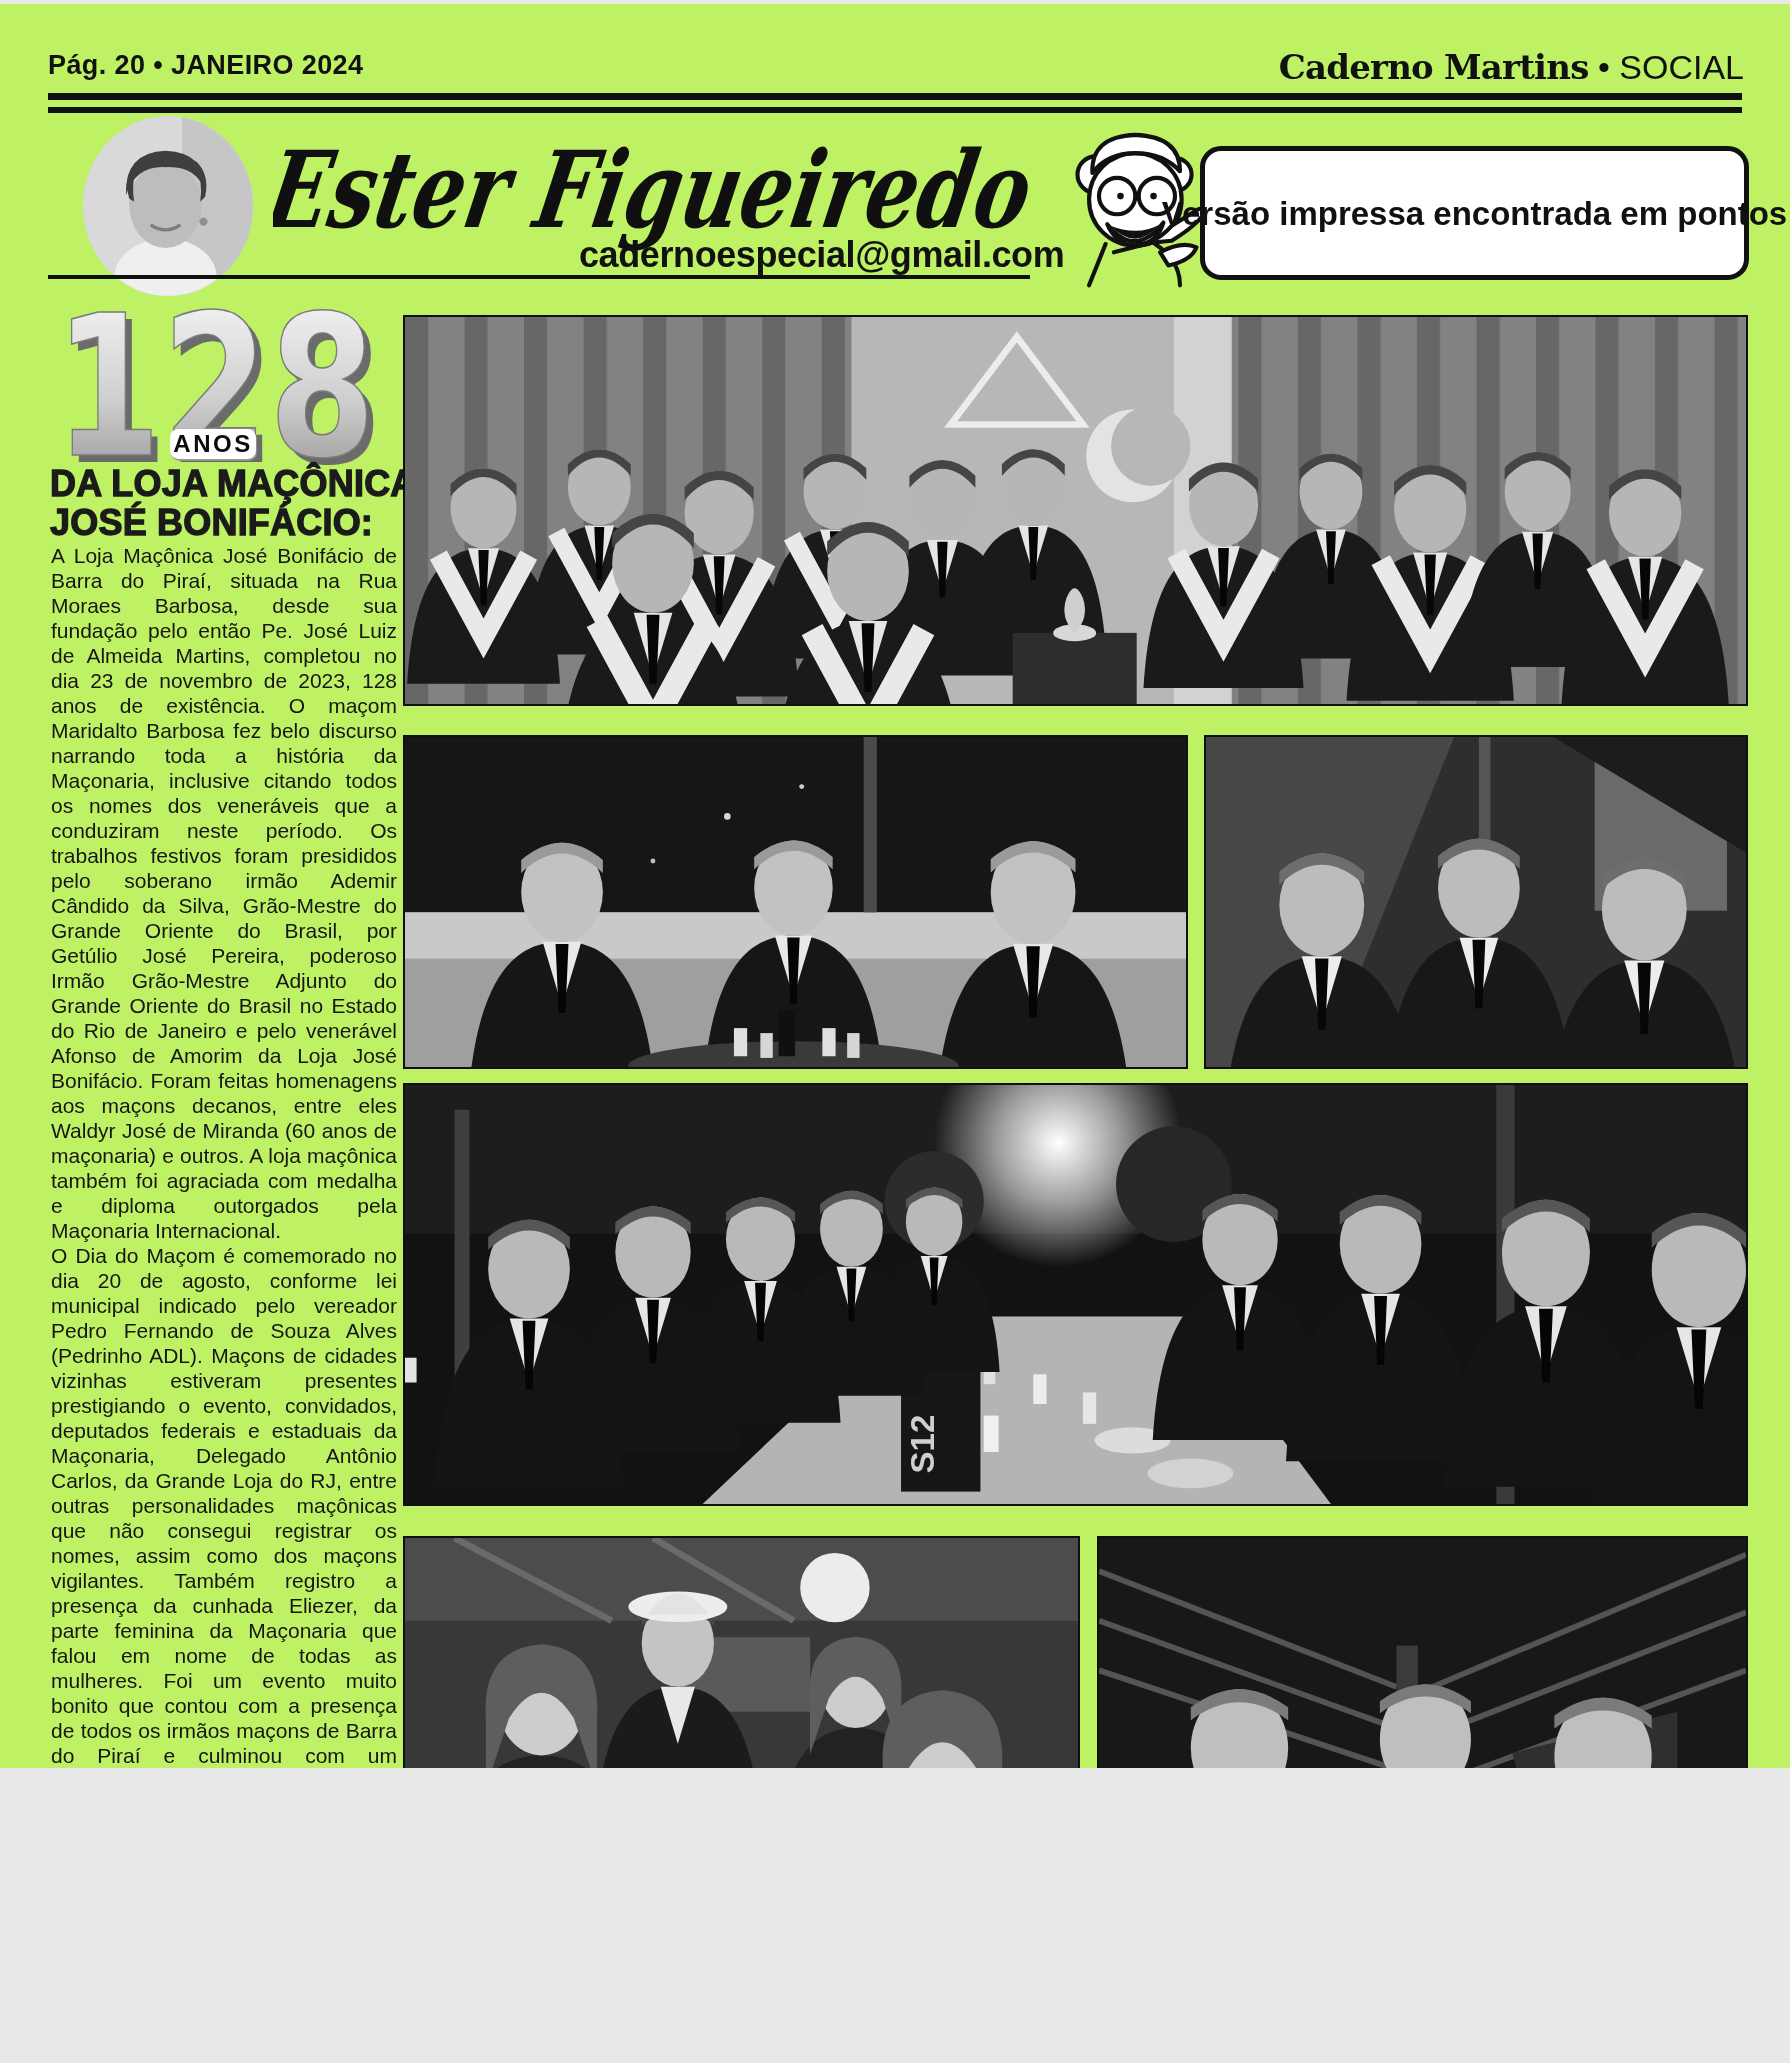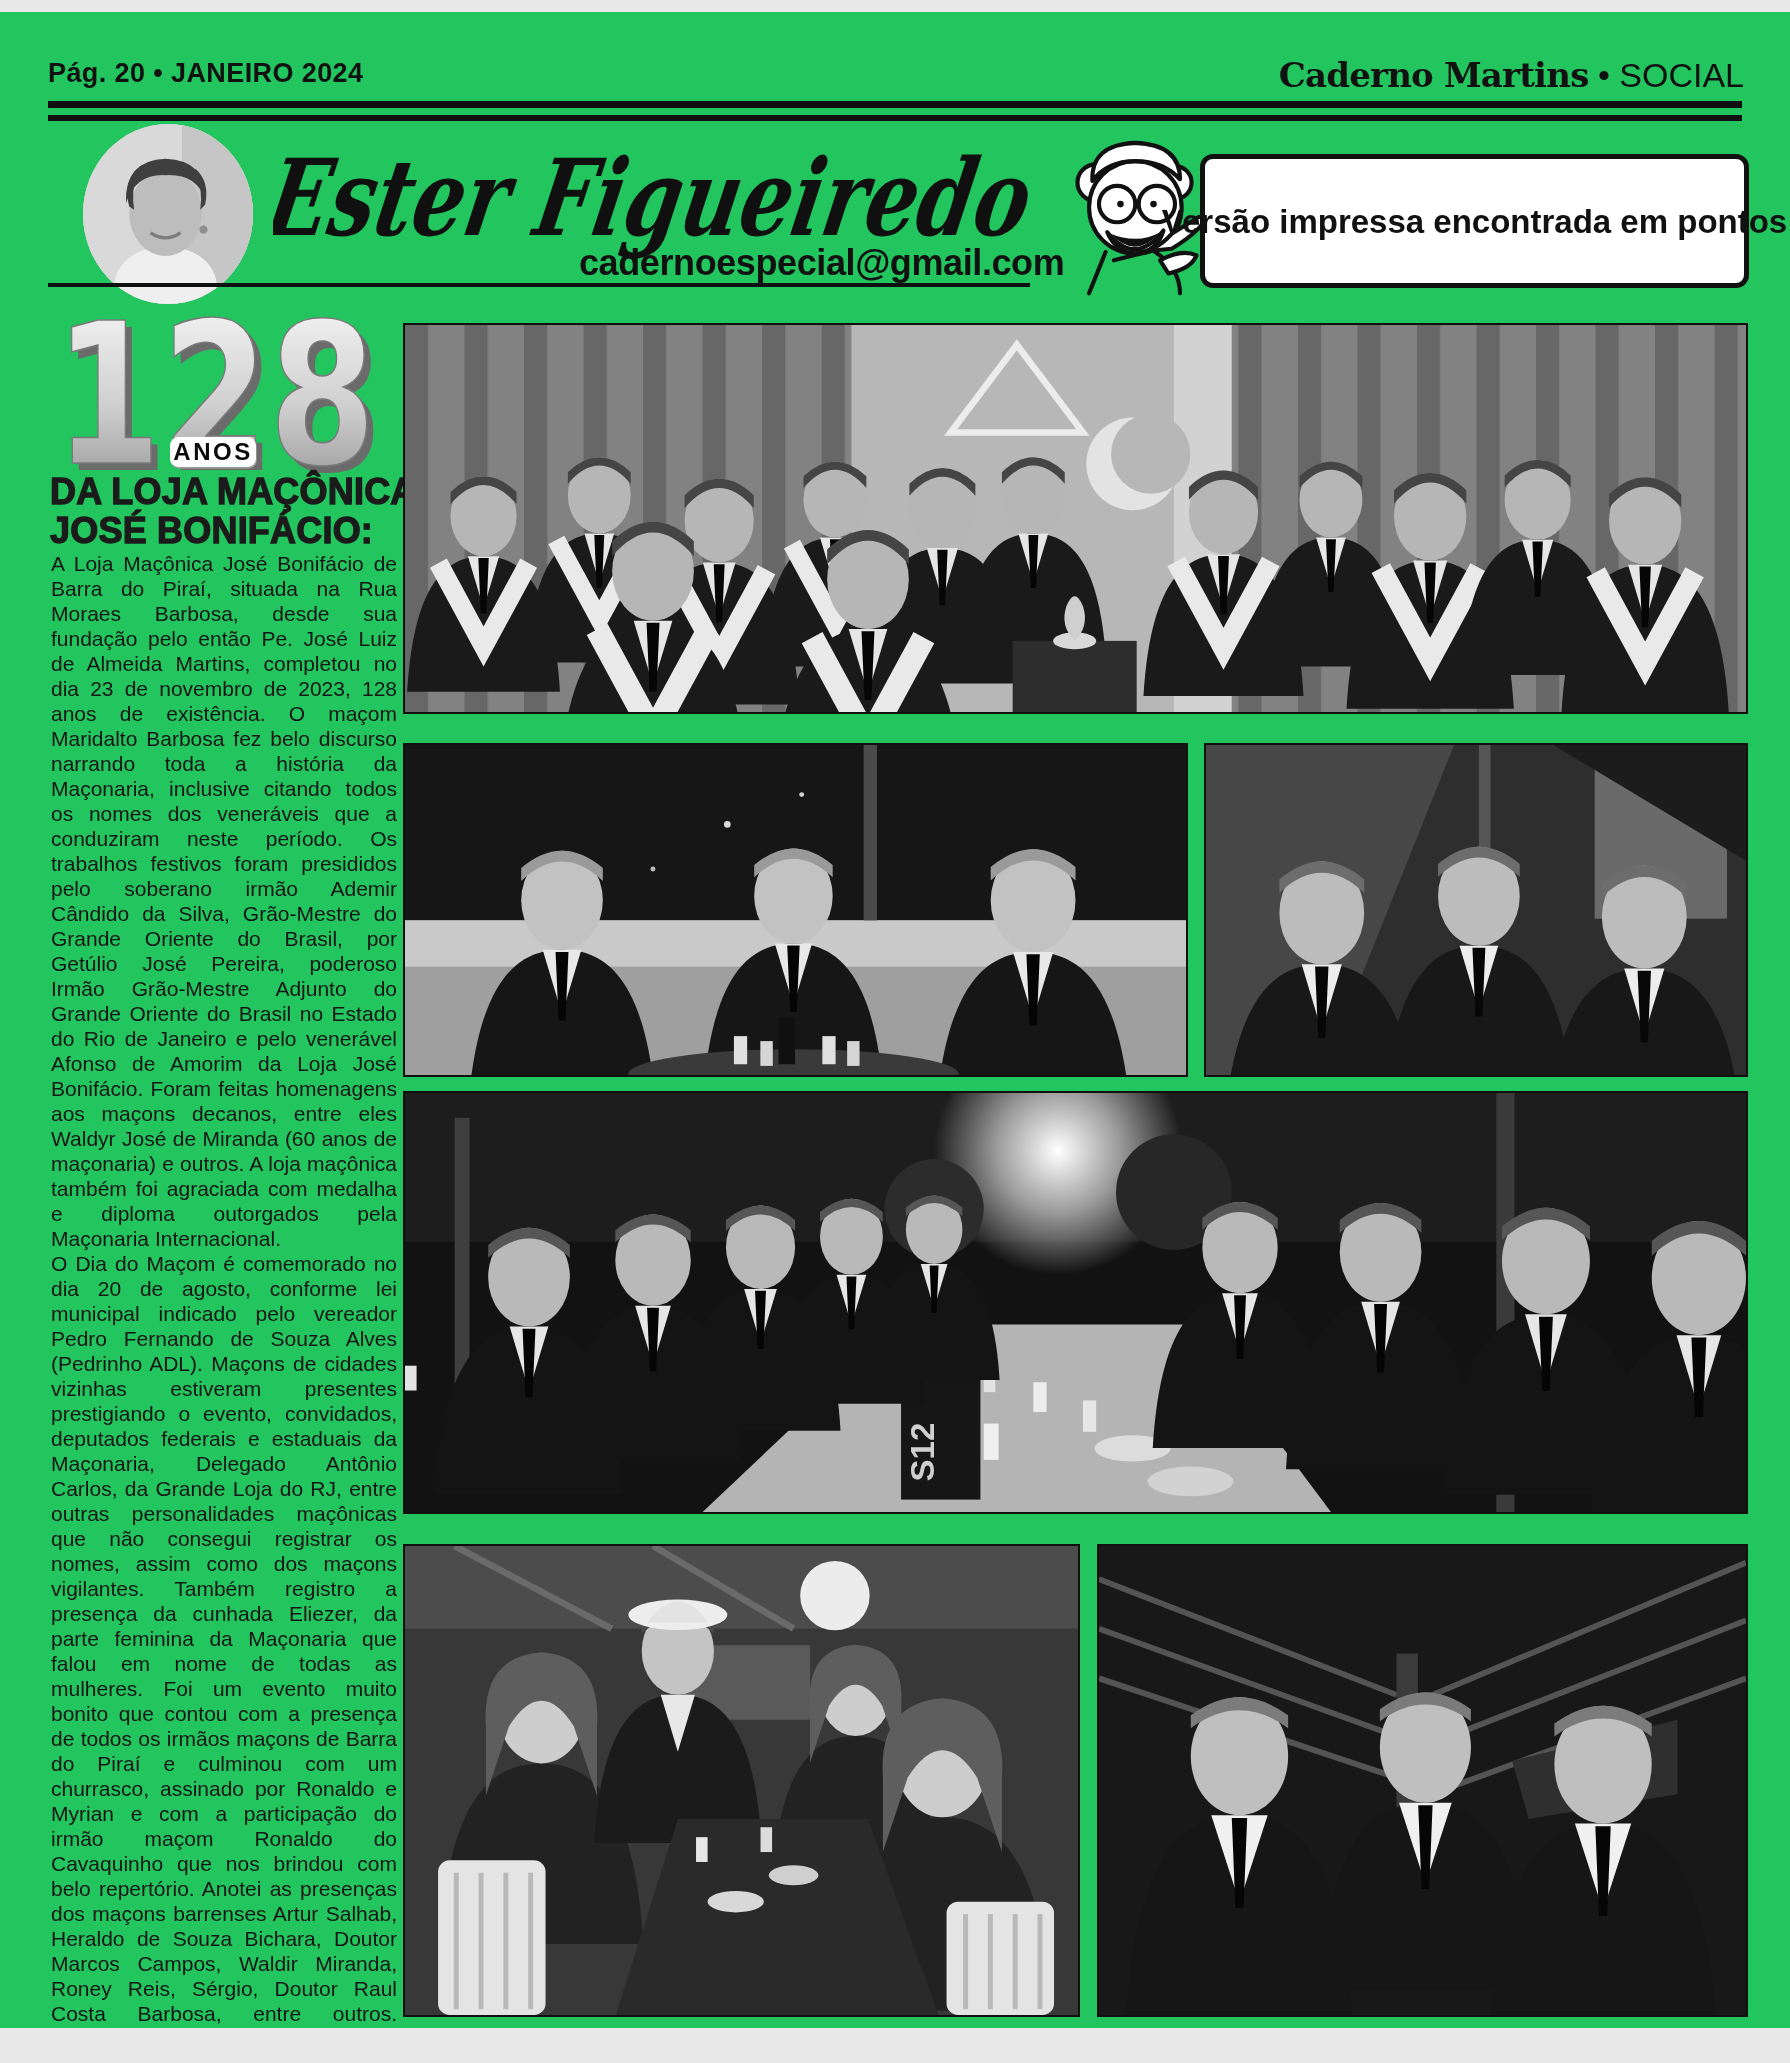--- a/index.html
+++ b/index.html
@@ -1,34 +1,34 @@
 <!DOCTYPE html>
 <html style="font-size:13.2px"><head>
 <meta charset="utf-8">
 <style>
   html,body{margin:0;padding:0;background:#e8e8e8;}
   #page{
-    position:relative;width:1790px;height:2016px;background:#22c55e;
+    position:relative;width:1790px;height:1764px;background:#bef264;
     font-family:"Liberation Sans",sans-serif;color:#141414;overflow:hidden;
-    margin:12px auto;
+    margin:4px auto;
   }
   .abs{position:absolute;}
   
   .hdr-left{left:48px;top:46px;font-size:27px;font-weight:bold;letter-spacing:0.4px;color:#111;}
   .hdr-right{right:46px;top:43px;font-size:34px;color:#111;white-space:nowrap;}
   .hdr-right .serif{font-family:"DejaVu Serif",serif;font-weight:bold;letter-spacing:-0.8px;}
   .hdr-right .sans{font-weight:normal;}
   .rule{background:#101010;}
   
   .oval-photo{left:83px;top:112px;width:170px;height:180px;border-radius:50%;
     background:radial-gradient(ellipse at 50% 40%, #f0f0f0 0%, #d6d6d6 55%, #aeaeae 100%);
     overflow:hidden;box-shadow:0 0 0 1.7px #cfcfcf inset;}
   .email{left:579px;top:230px;width:451px;text-align:right;font-size:36px;font-weight:bold;color:#111;letter-spacing:-0.4px;}
   
-  .notice-box{left:1200px;top:142px;width:539px;height:124px;border:5.8px solid #111;border-radius:13px;
+  .notice-box{left:1200px;top:142px;width:539px;height:124px;border:5.8px solid #111;border-radius:21px;
     display:flex;flex-direction:column;justify-content:center;align-items:center;background:#fff;}
   .notice-box .ln{font-size:33px;font-weight:bold;color:#111;line-height:41px;text-align:center;white-space:nowrap;}
   
   .anos-badge{left:170px;top:425px;width:86px;height:30px;background:#fff;border-radius:8.3px;
     display:flex;align-items:center;justify-content:center;font-size:24px;font-weight:bold;
     letter-spacing:2.5px;color:#0c0c0c;box-shadow:0.8px 1.7px 0 #9a9a9a;}
   .headline{left:50px;top:460px;width:347px;font-size:36px;line-height:39px;font-weight:bold;
     color:#1b1b1b;-webkit-text-stroke:1.3px #1b1b1b;letter-spacing:0.2px;white-space:nowrap;}
   .article{left:51px;top:539px;width:346px;font-size:21px;line-height:25px;text-align:justify;color:#161616;}
   .article p{margin:0;}

